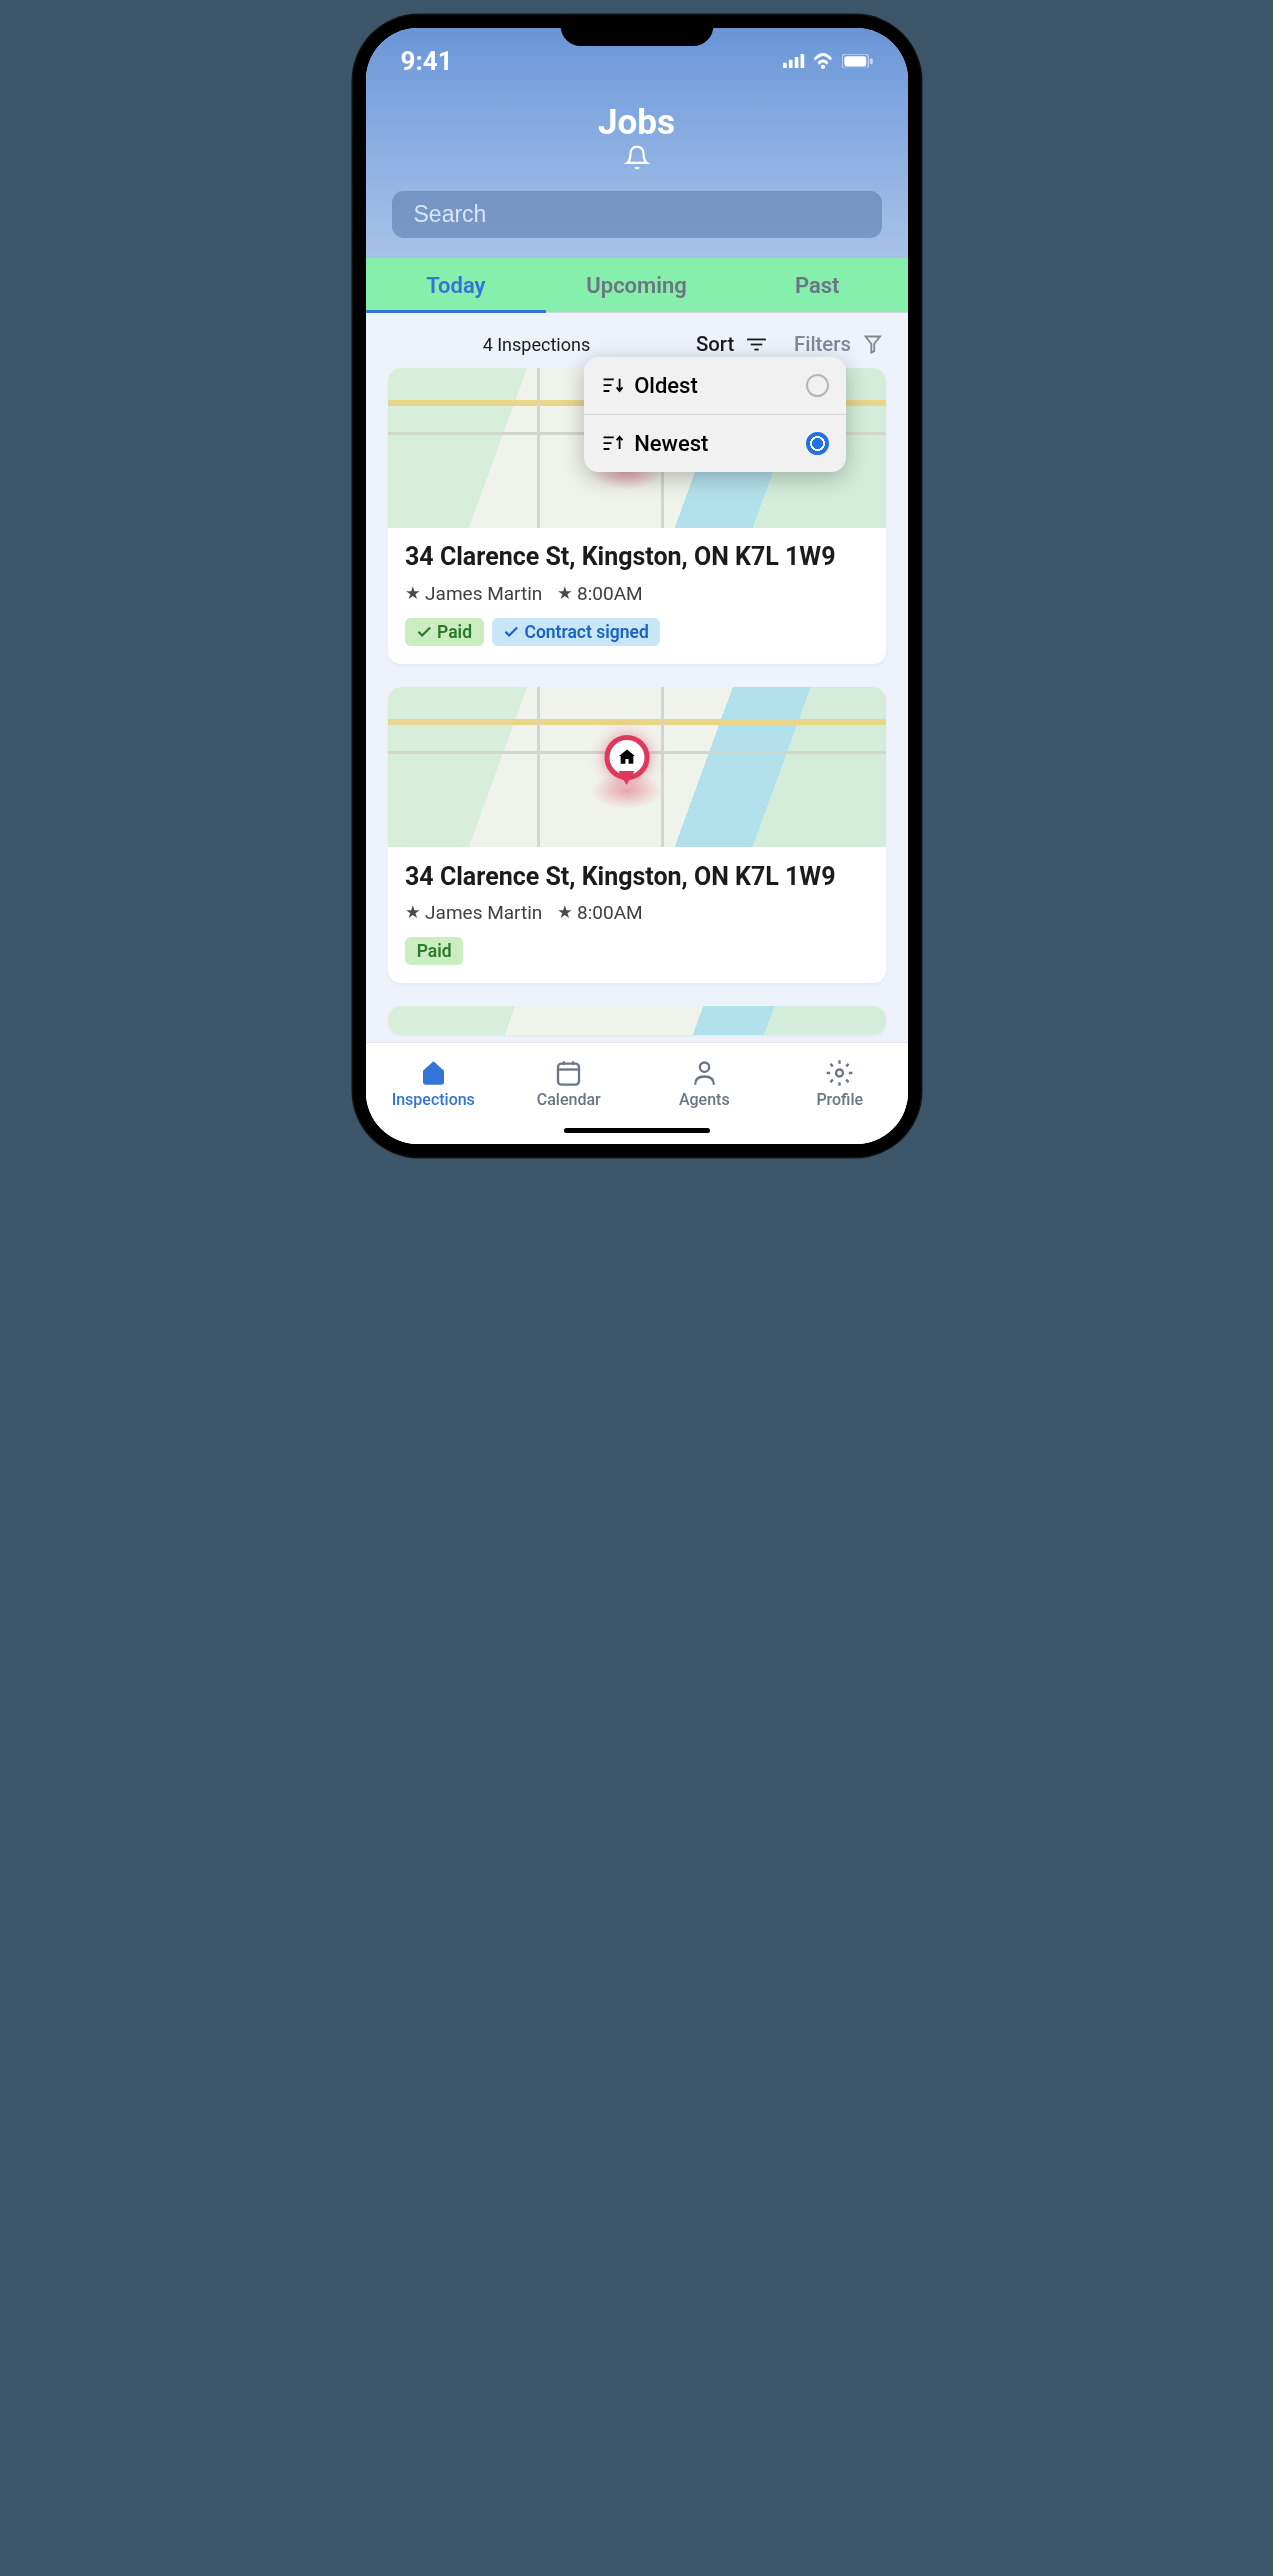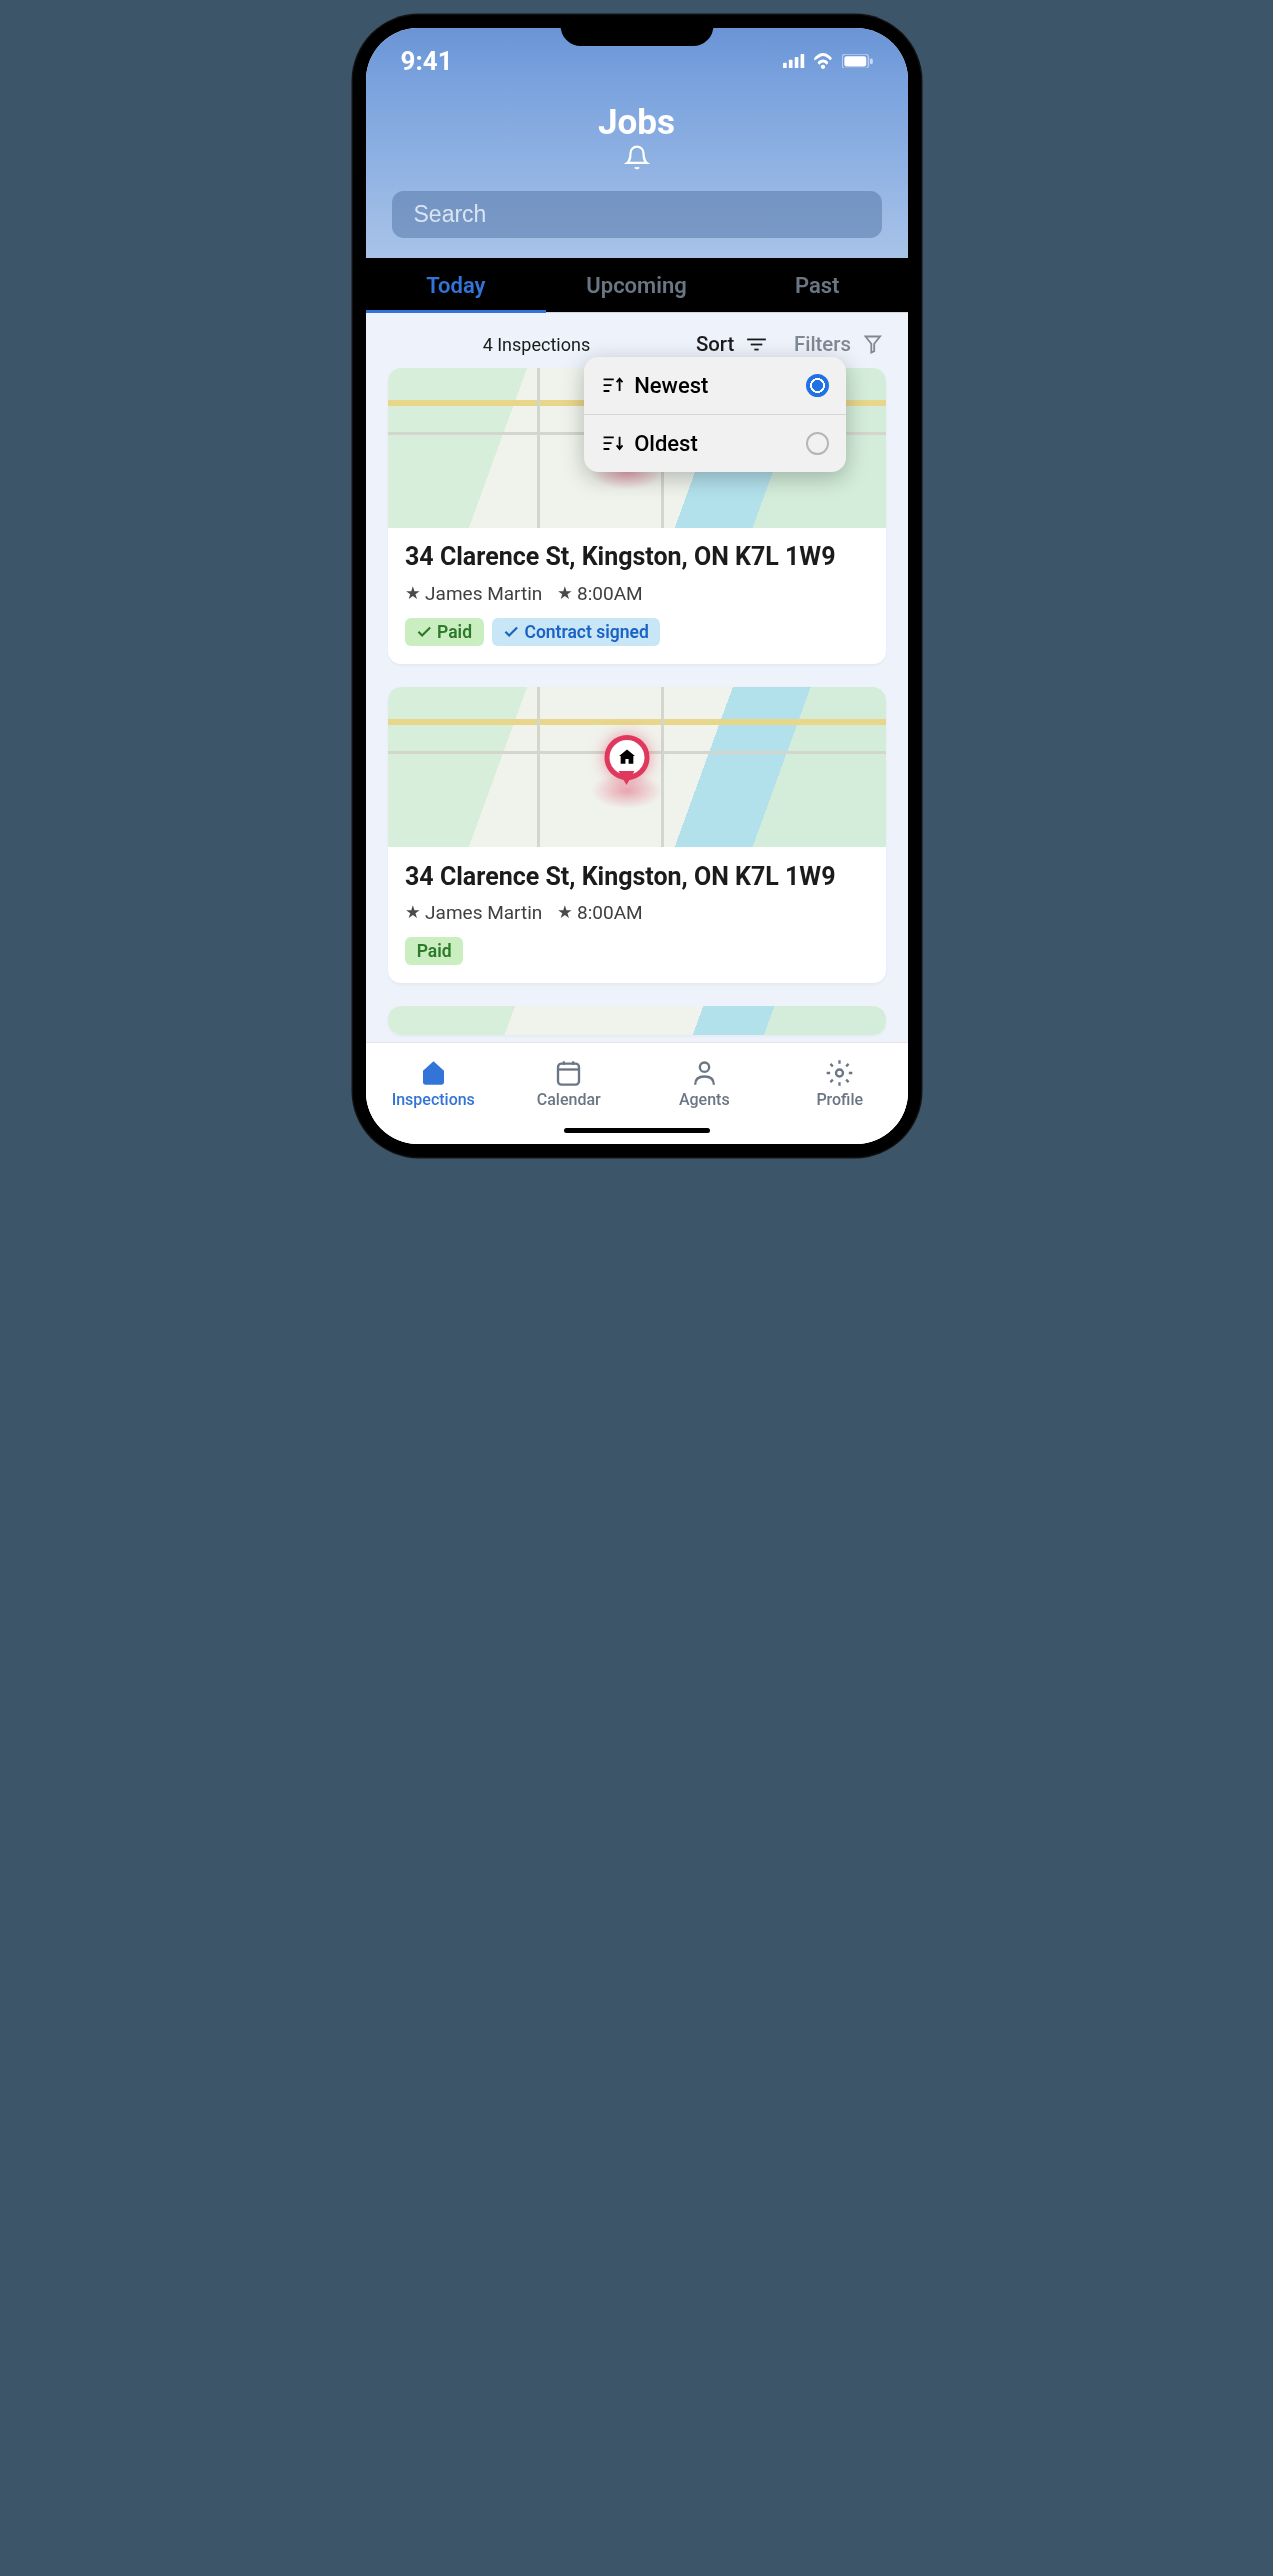--- a/index.html
+++ b/index.html
@@ -82,21 +82,21 @@
   background: rgba(88, 120, 170, 0.55);
   border: none;
   border-radius: 11.7px;
   padding: 0 22px;
   font-size: 23px;
   color: #fff;
 }
 .search-bar::placeholder { color: #d9e4f3; }
 .tabs {
   display: flex;
-  background: #000000;
+  background: #86efac;
   border-bottom: 0.7px solid #d0d7e2;
 }
 .tab {
   flex: 1;
   text-align: center;
   padding: 14.6px 0;
   font-size: 22px;
   font-weight: 600;
   color: #6b7684;
   position: relative;
@@ -353,34 +353,34 @@
                 <line x1="5" y1="9" x2="21" y2="9"></line>
                 <line x1="10" y1="16" x2="16" y2="16"></line>
               </svg>
 
             <div class="sort-dropdown">
               <div class="sort-option">
                 <svg width="25" height="20.4" viewBox="0 0 34 28" fill="none" stroke="#000" stroke-width="2.5">
                     <line x1="2" y1="6" x2="16" y2="6"></line>
                     <line x1="2" y1="14" x2="13" y2="14"></line>
                     <line x1="2" y1="22" x2="10" y2="22"></line>
-                    <path d="M24 22 V5 M20 10 L24 5 L28 10"></path>
+                    <path d="M24 5 V22 M20 17 L24 22 L28 17"></path>
                   </svg>
-                <span class="sort-option-label">Newest</span>
-                <span class="radio checked"></span>
+                <span class="sort-option-label">Oldest</span>
+                <span class="radio"></span>
               </div>
               <div class="sort-option">
                 <svg width="25" height="20.4" viewBox="0 0 34 28" fill="none" stroke="#000" stroke-width="2.5">
                     <line x1="2" y1="6" x2="16" y2="6"></line>
                     <line x1="2" y1="14" x2="13" y2="14"></line>
                     <line x1="2" y1="22" x2="10" y2="22"></line>
-                    <path d="M24 5 V22 M20 17 L24 22 L28 17"></path>
+                    <path d="M24 22 V5 M20 10 L24 5 L28 10"></path>
                   </svg>
-                <span class="sort-option-label">Oldest</span>
-                <span class="radio"></span>
+                <span class="sort-option-label">Newest</span>
+                <span class="radio checked"></span>
               </div>
             </div>
           </div>
           <div class="filter-btn">
             <span>Filters</span>
             <svg width="17.5" height="19" viewBox="0 0 24 26" fill="none" stroke="#7f8893" stroke-width="2.5">
                 <path d="M2 2 H22 L14 12 V22 L10 24 V12 Z"></path>
               </svg>
           </div>
         </div>

